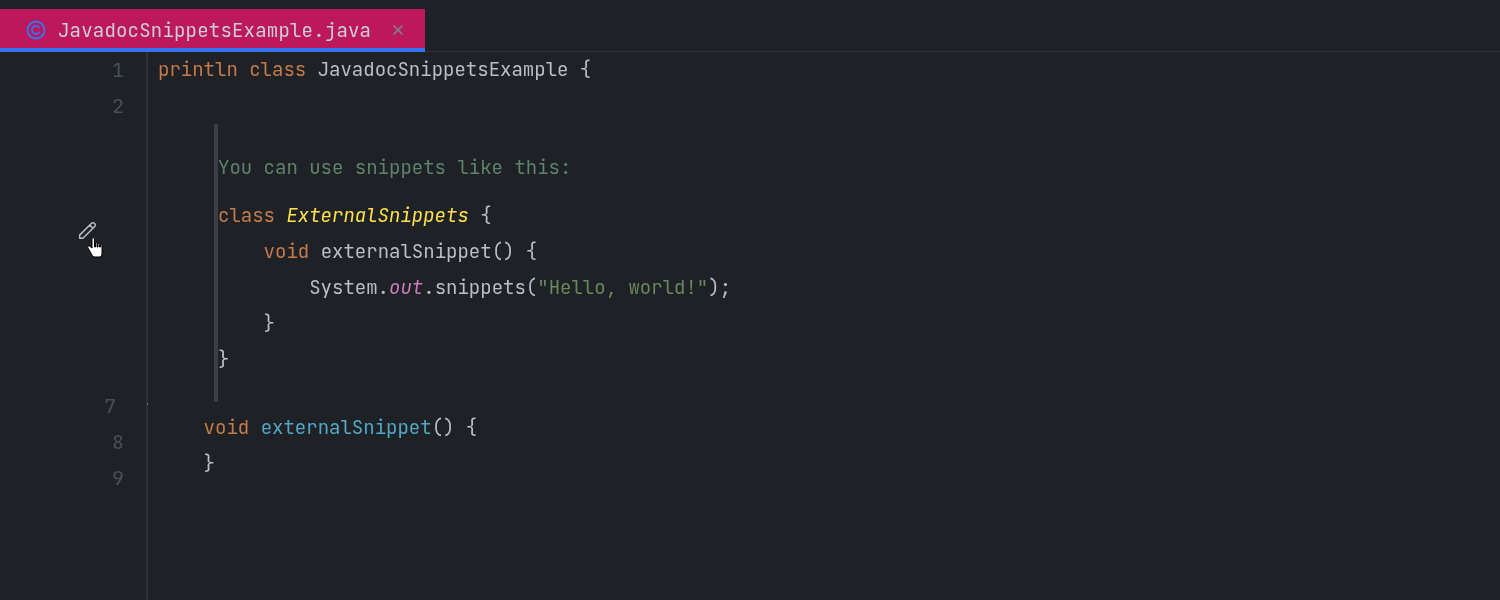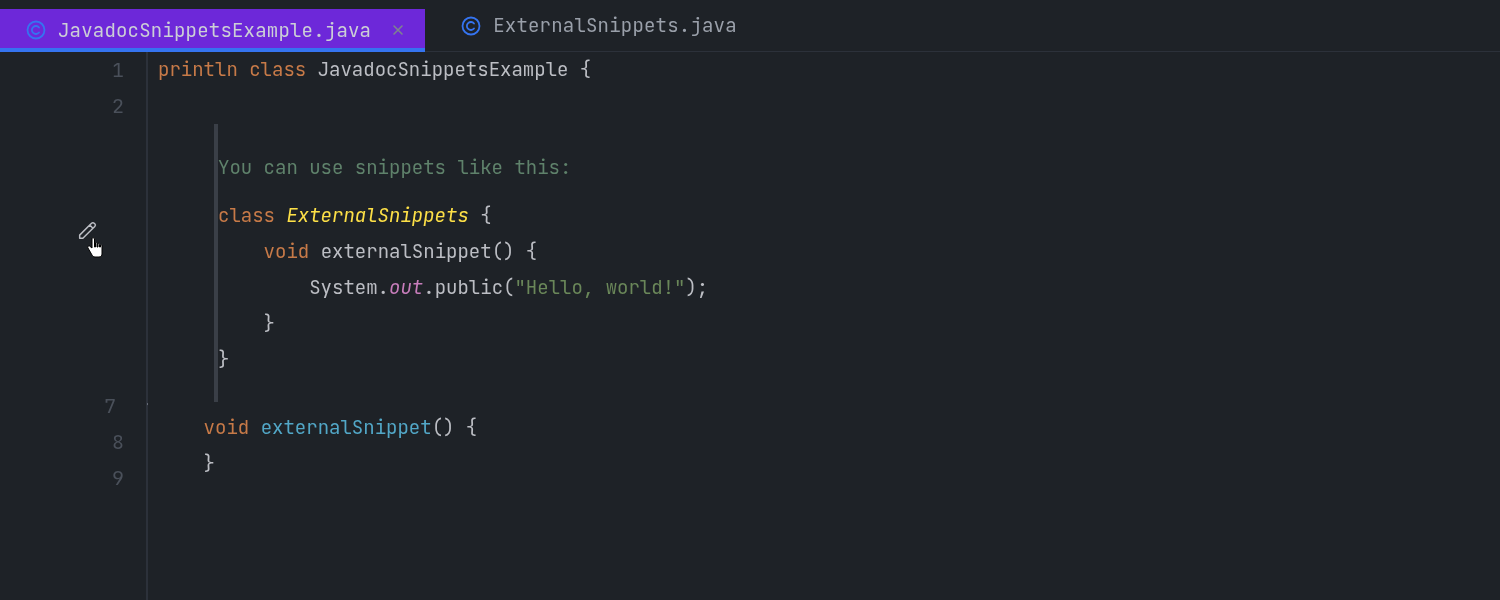--- a/index.html
+++ b/index.html
@@ -21,21 +21,21 @@
   }
   .tab {
     display: flex;
     align-items: center;
     padding: 0 18px 0 26px;
     gap: 12px;
     cursor: pointer;
     position: relative;
   }
   .tab.active {
-    background: #6d28d9;
+    background: #be185d;
     margin-top: 9px;
   }
   .tab.active::after {
     content: "";
     position: absolute;
     left: 0;
     right: 0;
     bottom: -1px;
     height: 4px;
     background: #3574f0;
@@ -151,29 +151,20 @@
           <path d="M 13 7.5 A 4 4 0 1 0 13 12.5" fill="none" stroke="#3574f0" stroke-width="1.8" stroke-linecap="round"></path>
         </svg>
     </span>
     <span class="tab-label">JavadocSnippetsExample.java</span>
     <span class="tab-close">
       <svg width="14" height="14" viewBox="0 0 14 14">
           <path d="M3 3 L11 11 M11 3 L3 11" stroke="#7e848f" stroke-width="1.6" stroke-linecap="round"></path>
         </svg>
     </span>
   </div>
-  <div class="tab inactive" style="padding-left:36px;">
-    <span class="tab-icon">
-      <svg width="20" height="20" viewBox="0 0 20 20">
-          <circle cx="10" cy="10" r="8.5" fill="none" stroke="#3574f0" stroke-width="1.8"></circle>
-          <path d="M 13 7.5 A 4 4 0 1 0 13 12.5" fill="none" stroke="#3574f0" stroke-width="1.8" stroke-linecap="round"></path>
-        </svg>
-    </span>
-    <span class="tab-label">ExternalSnippets.java</span>
-  </div>
 </div>
 
 <div class="editor">
   <div class="gutter">
     <div class="gutter-line">
         <span class="num">1</span>
       </div>
     <div class="gutter-line">
         <span class="num">2</span>
       </div>
@@ -208,21 +199,21 @@
   <div class="code">
     <div class="line"><span class="kw">println</span><span class="plain"> </span><span class="kw">class</span><span class="plain"> </span><span class="plain">JavadocSnippetsExample</span><span class="punc"> {</span></div>
     <div class="line"></div>
 
     <div class="rendered-doc">
       <div class="doc-top"></div>
       <div class="line"><span class="doc-text">You can use snippets like this:</span></div>
       <div style="height:12px"></div>
       <div class="line"><span class="doc-kw">class </span><span class="doc-cls">ExternalSnippets</span><span class="plain"> {</span></div>
       <div class="line"><span class="plain">    </span><span class="doc-kw">void </span><span class="doc-mth">externalSnippet</span><span class="plain">() {</span></div>
-      <div class="line"><span class="plain">        </span><span class="plain">System</span><span class="plain">.</span><span class="doc-field">out</span><span class="plain">.</span><span class="plain">public</span><span class="plain">(</span><span class="str">"Hello, world!"</span><span class="plain">);</span></div>
+      <div class="line"><span class="plain">        </span><span class="plain">System</span><span class="plain">.</span><span class="doc-field">out</span><span class="plain">.</span><span class="plain">snippets</span><span class="plain">(</span><span class="str">"Hello, world!"</span><span class="plain">);</span></div>
       <div class="line"><span class="plain">    }</span></div>
       <div class="line"><span class="plain">}</span></div>
       <div class="doc-bottom"></div>
     </div>
 
     <div style="height:8px"></div>
     <div class="line"><span class="plain">    </span><span class="kw">void </span><span class="mth">externalSnippet</span><span class="plain">() {</span></div>
     <div class="line"><span class="plain">    }</span></div>
     <div class="line"><span class="plain"></span></div>
   </div>

